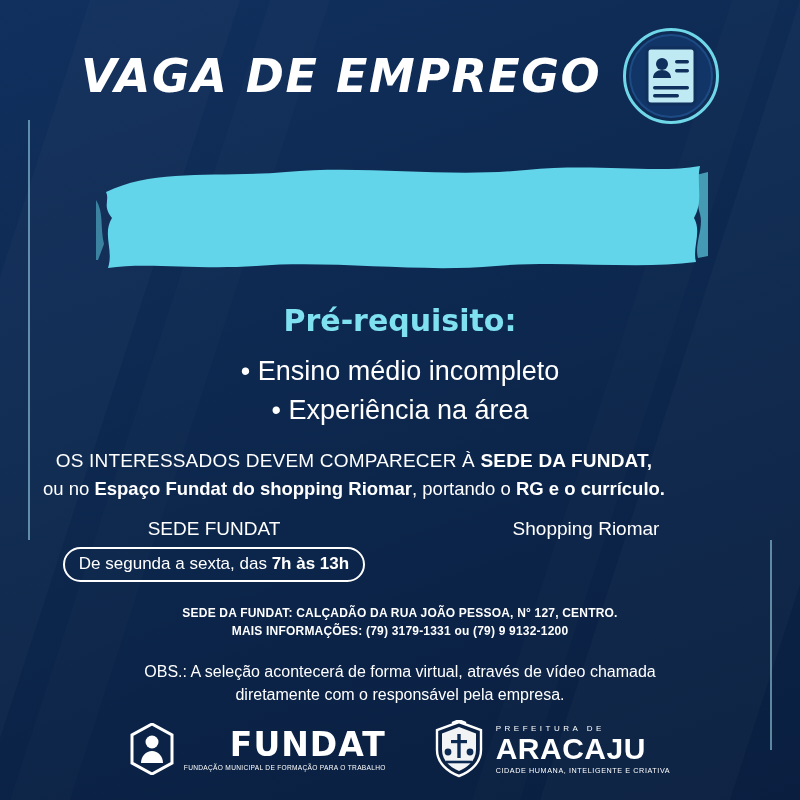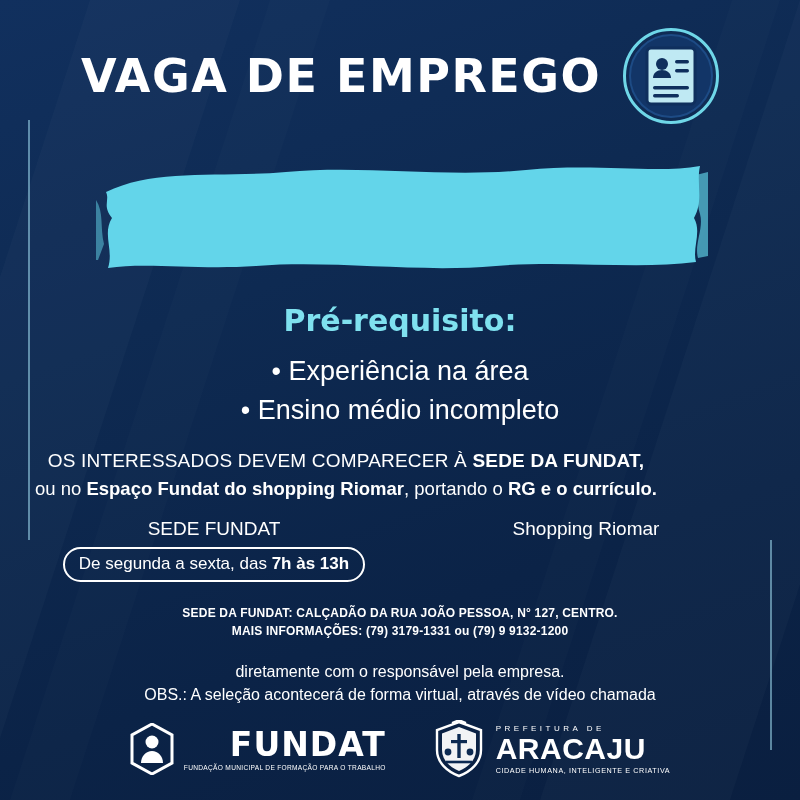--- a/index.html
+++ b/index.html
@@ -45,20 +45,21 @@
   
   .header {
     position: absolute;
     top: 26px;
     left: 0;
     width: 800px;
     height: 100px;
     display: flex;
     align-items: center;
     justify-content: center;
+    font-style: italic;
   }
   .header-title {
     font-family: "DejaVu Sans", sans-serif;
     font-weight: bold;
     font-size: 46px;
     letter-spacing: 1.5px;
     color: #ffffff;
     text-transform: uppercase;
     line-height: 1;
     margin-right: 22px;
@@ -134,21 +135,21 @@
   .req-item {
     font-size: 27px;
     line-height: 1.45;
     font-family: "Liberation Sans", sans-serif;
   }
 
   
   .instr {
     position: absolute;
     top: 450px;
-    left: 0;
+    left: 8px;
     width: 692px;
     text-align: center;
     color: #ffffff;
   }
   .instr .line1 {
     font-size: 19px;
     letter-spacing: .2px;
     margin-bottom: 6px;
   }
   .instr .line2 {
@@ -303,22 +304,22 @@
                C600,36 608,52 598,70 C606,84 596,100 600,114
                C540,122 470,112 400,118 C320,125 240,112 160,118
                C100,122 50,114 12,120 C18,102 6,86 16,70 C6,58 14,52 10,44 Z" fill="#63d5ea"></path>
       <path d="M596,28 C604,40 600,54 604,66 C608,80 598,96 602,110 L612,108 L612,24 Z" fill="#63d5ea" opacity="0.65"></path>
       <path d="M0,52 C8,64 4,80 8,96 L2,112 L0,112 Z" fill="#63d5ea" opacity="0.5"></path>
     </svg>
   </div>
 
   <div class="req-head">Pré-requisito:</div>
   <div class="req-list">
+    <div class="req-item">• Ensino médio incompleto</div>
     <div class="req-item">• Experiência na área</div>
-    <div class="req-item">• Ensino médio incompleto</div>
   </div>
 
   <div class="instr">
     <div class="line1">
       <span class="caps">OS INTERESSADOS DEVEM COMPARECER  À </span><b>SEDE DA FUNDAT,</b>
     </div>
     <div class="line2">
       <span>ou no </span><b>Espaço Fundat do shopping Riomar</b><span>, portando o </span><b>RG e o currículo.</b>
     </div>
   </div>
@@ -334,22 +335,22 @@
       <div class="nome">Shopping Riomar</div>
     </div>
   </div>
 
   <div class="address">
     <div class="l">SEDE DA FUNDAT: CALÇADÃO DA RUA JOÃO PESSOA, N° 127, CENTRO.</div>
     <div class="l">MAIS INFORMAÇÕES: (79) 3179-1331 ou (79) 9 9132-1200</div>
   </div>
 
   <div class="obs">
+    <div>OBS.: A seleção acontecerá de forma virtual, através de vídeo chamada</div>
     <div>diretamente com o responsável pela empresa.</div>
-    <div>OBS.: A seleção acontecerá de forma virtual, através de vídeo chamada</div>
   </div>
 
   <div class="footer">
     <div class="logo-fundat">
       <svg width="44" height="52" viewBox="0 0 44 52">
         <path d="M22 1 L42 12 L42 40 L22 51 L2 40 L2 12 Z" fill="none" stroke="#ffffff" stroke-width="3"></path>
         <circle cx="22" cy="19" r="6.5" fill="#ffffff"></circle>
         <path d="M11 40c0-7 5-12 11-12s11 5 11 12z" fill="#ffffff"></path>
       </svg>
       <div class="fundat-text">

